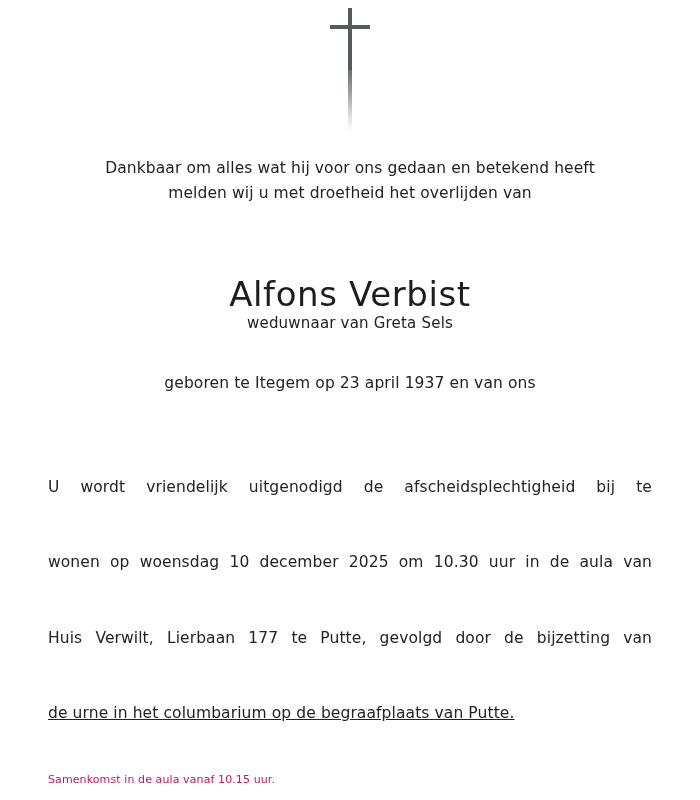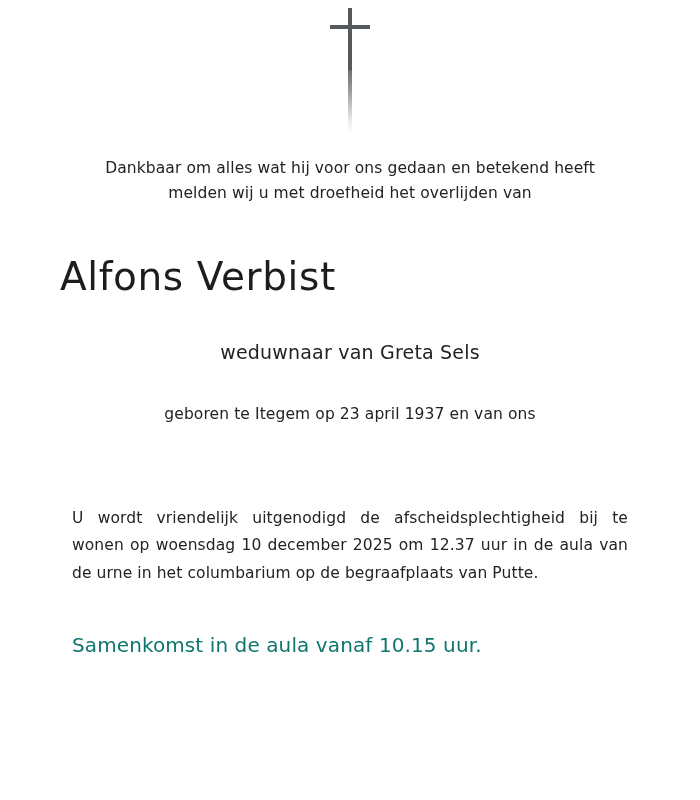--- a/index.html
+++ b/index.html
@@ -12,21 +12,21 @@
     height: 800px;
     font-family: "DejaVu Sans", sans-serif;
     color: #1a1a1a;
     position: relative;
     overflow: hidden;
   }
   .page {
     width: 700px;
     height: 584px;
     box-sizing: border-box;
-    padding: 0 60px;
+    padding: 0 36px;
     position: relative;
     background: #ffffff;
   }
   
   .emblem {
     height: 150px;
     position: relative;
   }
   .cross-wrap {
     position: absolute;
@@ -79,31 +79,31 @@
     font-size: 15.5px;
     line-height: 1.62;
     letter-spacing: 0.1px;
     margin-top: 6px;
     color: #232323;
   }
   .intro .line {
     display: block;
   }
   .name {
-    font-size: 39px;
+    text-align: center;
+    font-size: 34px;
     font-weight: 400;
     letter-spacing: 0.6px;
-    margin-top: 48px;
+    margin-top: 68px;
     color: #1d1d1d;
   }
   .spouse {
     text-align: center;
-    font-size: 19px;
+    font-size: 15px;
     letter-spacing: 0.2px;
-    margin-top: 42px;
     color: #232323;
   }
   .birth {
     text-align: center;
     font-size: 15.5px;
     line-height: 1.68;
     letter-spacing: 0.1px;
     margin-top: 38px;
     color: #232323;
   }
@@ -117,32 +117,34 @@
     line-height: 1.75;
     letter-spacing: 0.1px;
     margin-top: 78px;
     padding: 0 12px;
     color: #232323;
   }
   .invitation .line {
     display: block;
     text-align: justify;
     text-align-last: justify;
+    margin-top: 48px;
   }
   .invitation .line.last {
     text-align: right;
     text-align-last: left;
+    text-decoration: underline;
   }
   .gathering {
     text-align: left;
-    font-size: 20px;
+    font-size: 11px;
     letter-spacing: 0.1px;
     margin-top: 46px;
     padding: 0 12px;
-    color: #0f766e;
+    color: #be185d;
   }
 </style>
 </head>
 <body>
 
 <div class="page">
 
   <div class="emblem">
     <div class="cross-wrap">
       <div class="cross-vert"></div>
@@ -161,19 +163,20 @@
   <div class="name">Alfons Verbist</div>
 
   <div class="spouse">weduwnaar van Greta Sels</div>
 
   <div class="birth">
     <span class="line">geboren te Itegem op 23 april 1937 en van ons</span>
   </div>
 
   <div class="invitation">
     <span class="line">U wordt vriendelijk uitgenodigd de afscheidsplechtigheid bij te</span>
-    <span class="line">wonen op woensdag 10 december 2025 om 12.37 uur in de aula van</span>
+    <span class="line">wonen op woensdag 10 december 2025 om 10.30 uur in de aula van</span>
+    <span class="line">Huis Verwilt, Lierbaan 177 te Putte, gevolgd door de bijzetting van</span>
     <span class="line last">de urne in het columbarium op de begraafplaats van Putte.</span>
   </div>
 
   <div class="gathering">Samenkomst in de aula vanaf 10.15 uur.</div>
 
 </div>
 
 </body></html>

